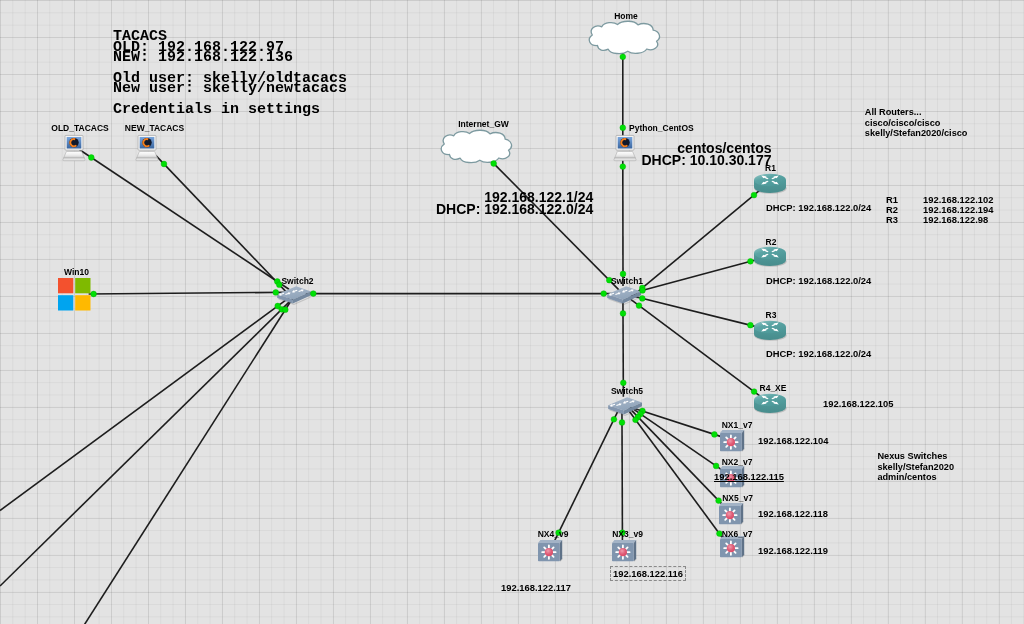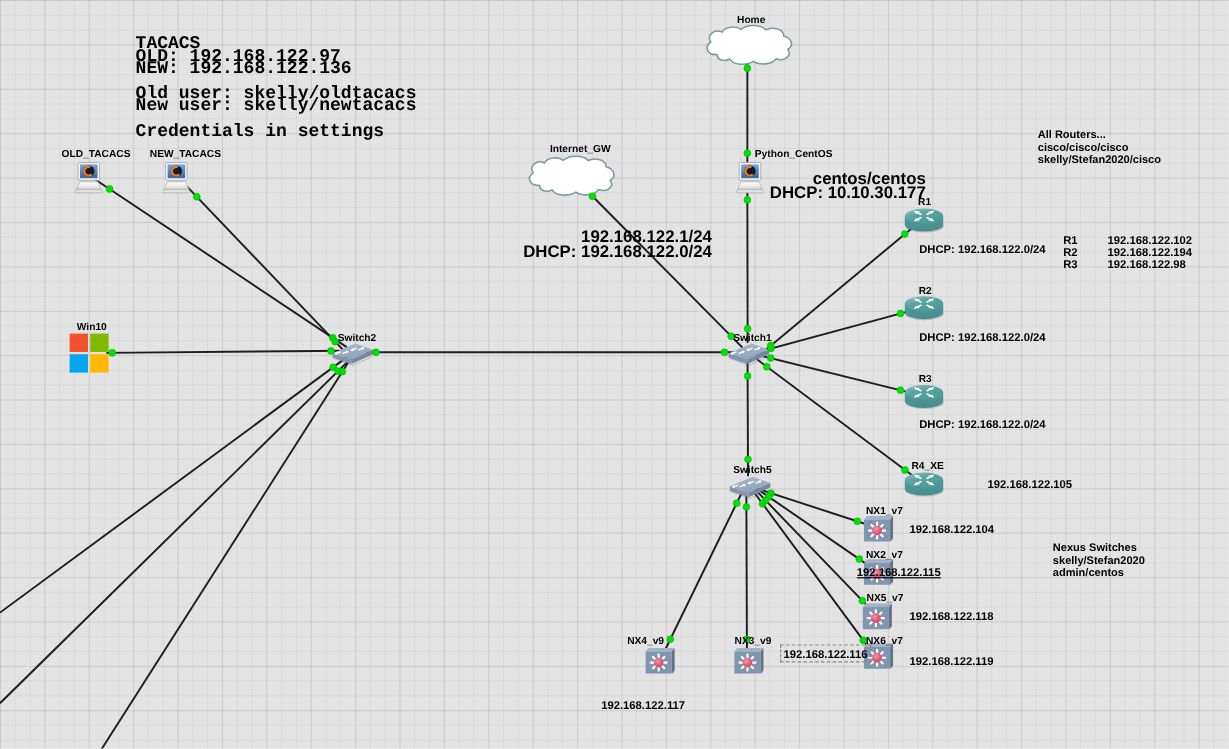--- a/index.html
+++ b/index.html
@@ -446,21 +446,21 @@
       <div class="nlabel centered" style="left: 627px; top: 276px;">Switch1</div>
       <div class="nlabel centered" style="left: 770.5px; top: 163px;">R1</div>
       <div class="nlabel centered" style="left: 771px; top: 237px;">R2</div>
       <div class="nlabel centered" style="left: 771px; top: 310px;">R3</div>
       <div class="nlabel centered" style="left: 773px; top: 382.7px;">R4_XE</div>
       <div class="nlabel centered" style="left: 627px; top: 386.3px;">Switch5</div>
       <div class="nlabel centered" style="left: 737px; top: 420.3px;">NX1_v7</div>
       <div class="nlabel centered" style="left: 737px; top: 456.6px;">NX2_v7</div>
       <div class="nlabel centered" style="left: 737.5px; top: 493.3px;">NX5_v7</div>
       <div class="nlabel centered" style="left: 737px; top: 528.6px;">NX6_v7</div>
-      <div class="nlabel centered" style="left: 538px; top: 528.5px;">NX4_v9</div>
+      <div class="nlabel centered" style="left: 553px; top: 528.5px;">NX4_v9</div>
       <div class="nlabel centered" style="left: 627.5px; top: 528.5px;">NX3_v9</div>
       <div class="note note-s" style="left: 113px; top: 32.1px;">TACACS
 OLD: 192.168.122.97
 NEW: 192.168.122.136
 
 Old user: skelly/oldtacacs
 New user: skelly/newtacacs
 
 Credentials in settings</div>
       <div class="note note-w" style="left: 436px; top: 190.5px;">192.168.122.1/24
@@ -475,21 +475,21 @@
 admin/centos</div>
       <div class="note note-ip" style="left: 766px; top: 202.9px;">DHCP: 192.168.122.0/24</div>
       <div class="note note-ip" style="left: 766px; top: 275.9px;">DHCP: 192.168.122.0/24</div>
       <div class="note note-ip" style="left: 766px; top: 348.7px;">DHCP: 192.168.122.0/24</div>
       <div class="note note-ip" style="left: 795px; top: 398.7px; margin-left: 28px;">192.168.122.105</div>
       <div class="note note-ip" style="left: 758px; top: 436.2px;">192.168.122.104</div>
       <div class="note note-ip" style="left: 714px; top: 472.2px; text-decoration: underline;">192.168.122.115</div>
       <div class="note note-ip" style="left: 758px; top: 508.7px;">192.168.122.118</div>
       <div class="note note-ip" style="left: 758px; top: 545.7px;">192.168.122.119</div>
       <div class="note note-ip" style="left: 501px; top: 583.2px;">192.168.122.117</div>
-      <div class="note note-ip boxed" style="left: 610px; top: 537px; margin-left: 40px;">192.168.122.116</div>
+      <div class="note note-ip boxed" style="left: 610px; top: 566px;">192.168.122.116</div>
       <div class="iptable" style="left: 886px; top: 195.1px;">
         <div class="row">
           <span class="c1">R1</span>
           <span>192.168.122.102</span>
         </div>
         <div class="row">
           <span class="c1">R2</span>
           <span>192.168.122.194</span>
         </div>
         <div class="row">

